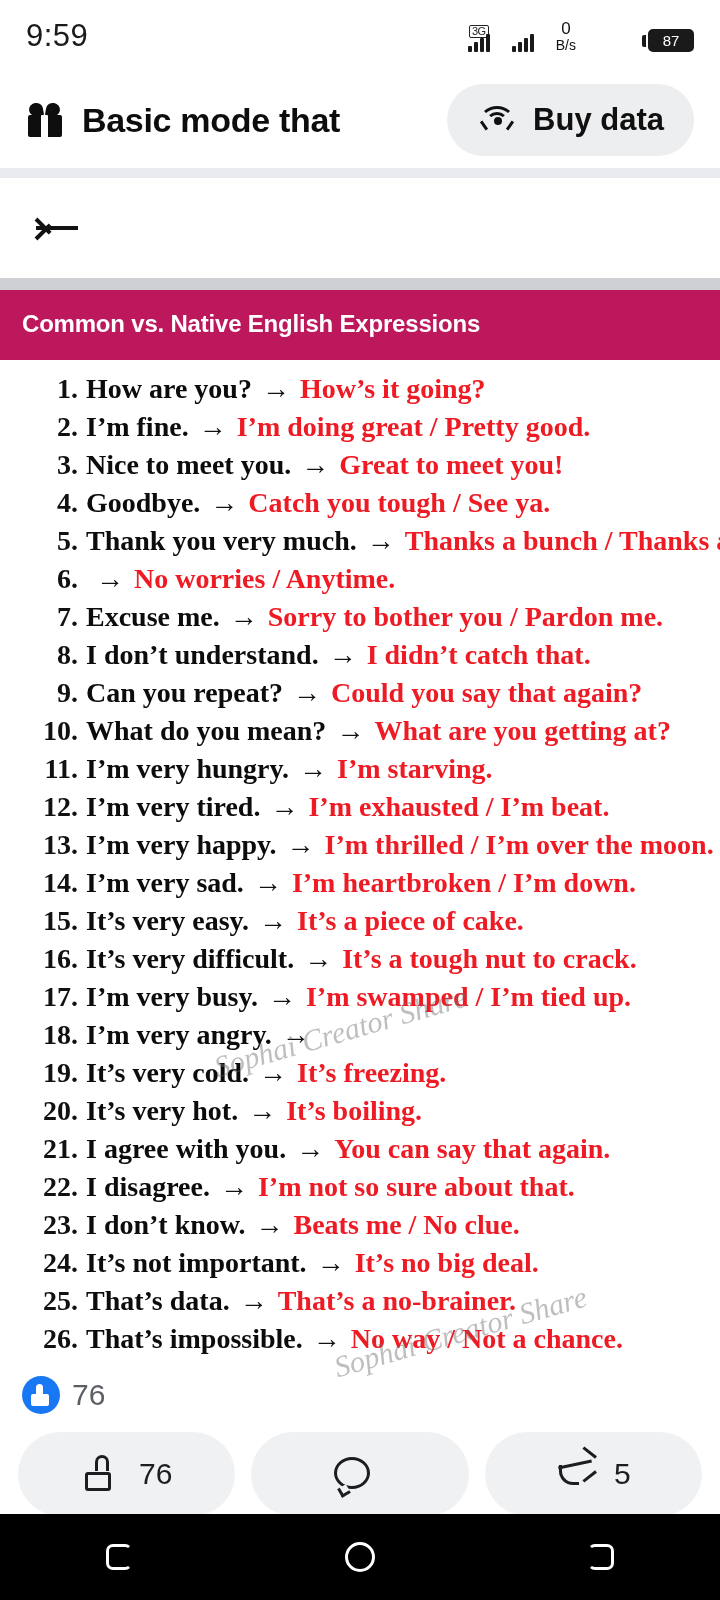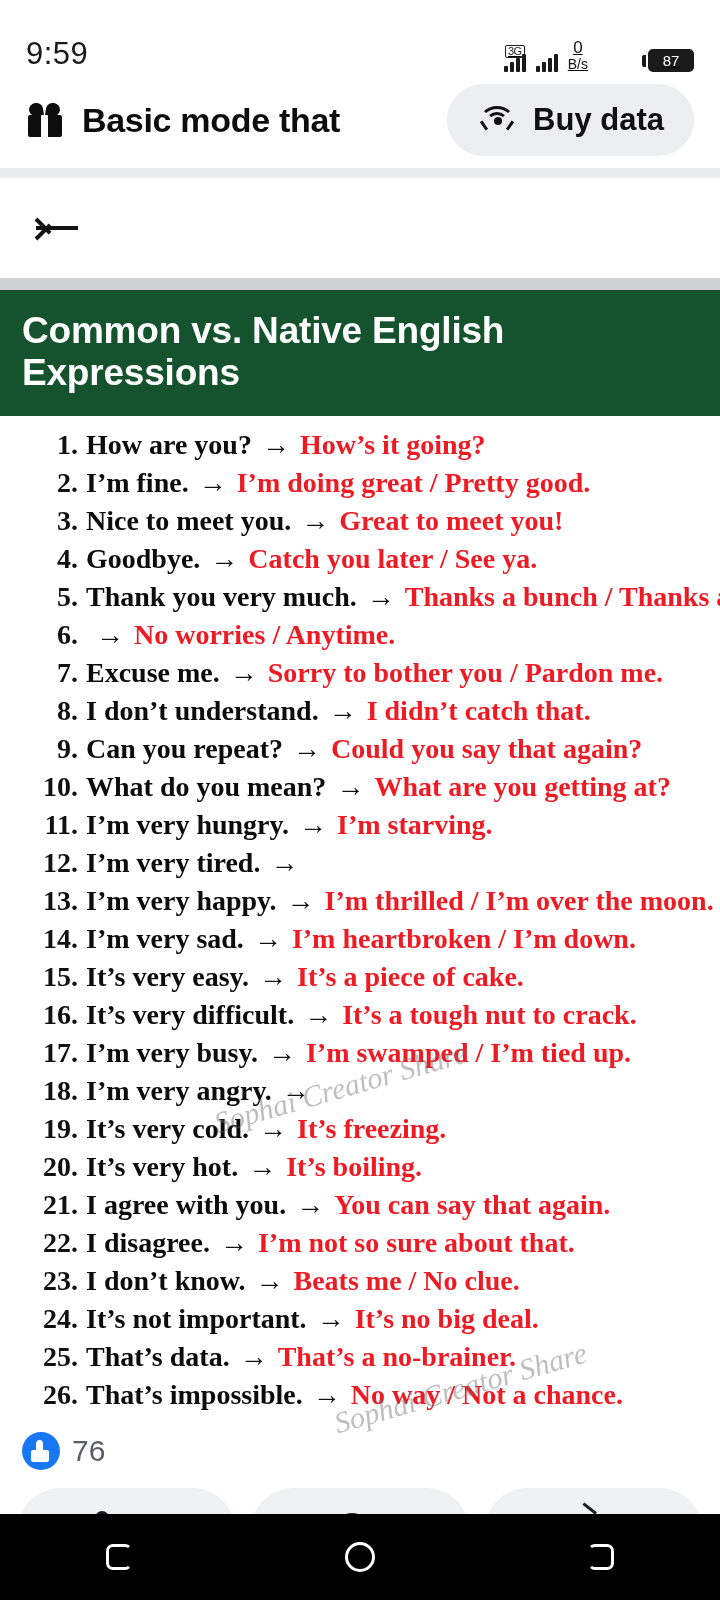--- a/index.html
+++ b/index.html
@@ -6,25 +6,25 @@
   html, body {
     width: 720px; height: 1600px;
     background: #ffffff;
     font-family: "Liberation Sans", sans-serif;
     overflow: hidden;
   }
   .screen { position: relative; width: 720px; height: 1600px; background: #ffffff; }
 
   
   .status-bar {
-    height: 72px; display: flex; align-items: flex-end; justify-content: space-between;
+    height: 72px; display: flex; align-items: center; justify-content: space-between;
     padding: 0 26px 0 26px; background: #ffffff;
   }
   .status-time { font-size: 31px; color: #1a1a1a; font-weight: 400; letter-spacing: .5px; }
-  .status-icons { display: flex; align-items: flex-end; gap: 10px; text-decoration: underline; }
+  .status-icons { display: flex; align-items: flex-end; gap: 22px; }
   .icon-3g { display: flex; flex-direction: column; align-items: center; line-height: 1; }
   .icon-3g .lbl {
     font-size: 11px; color: #222; border: 1px solid #222; padding: 0 2px; border-radius: 2px;
     letter-spacing: -0.5px;
   }
   .bars { display: flex; align-items: flex-end; gap: 2px; height: 22px; }
   .bars i { display: block; width: 4px; background: #1a1a1a; border-radius: 1px; }
   .bars i:nth-child(1){height:6px}
   .bars i:nth-child(2){height:10px}
   .bars i:nth-child(3){height:14px}
@@ -75,21 +75,21 @@
   .back-arrow { width: 46px; height: 34px; position: relative; }
   .back-arrow .shaft { position:absolute; left: 2px; top: 15px; width: 42px; height: 4px; background: #121212; }
   .back-arrow .h1 { position:absolute; left: 2px; top: 6px; width: 20px; height: 4px; background:#121212; transform-origin: left center; transform: rotate(45deg); }
   .back-arrow .h2 { position:absolute; left: 2px; top: 26px; width: 20px; height: 4px; background:#121212; transform-origin: left center; transform: rotate(-45deg); }
 
   .grey-sep { height: 12px; background: #ced0d4; }
 
   
   .post { background: #fff; }
   .post-banner {
-    background: #14532d; color: #ffffff; font-size: 37px; font-weight: bold;
+    background: #be185d; color: #ffffff; font-size: 24px; font-weight: bold;
     padding: 20px 18px 22px 22px; letter-spacing: -.2px;
   }
   .post-body { position: relative; padding: 10px 0 4px 0; }
   .list { list-style: none; }
   .list li {
     display: flex; align-items: baseline; font-family: "Liberation Serif", serif;
     font-size: 28px; color: #111; padding: 3px 0 3px 0; white-space: nowrap;
   }
   .list li .num { width: 86px; text-align: right; padding-right: 8px; font-weight: bold; flex: 0 0 auto; }
   .list li .common { font-weight: bold; color: #0c0c0c; }
@@ -230,21 +230,21 @@
         <li>
             <span class="num">3.</span>
             <span class="common">Nice to meet you.</span>
             <span class="arrow">→</span>
             <span class="native">Great to meet you!</span>
           </li>
         <li>
             <span class="num">4.</span>
             <span class="common">Goodbye.</span>
             <span class="arrow">→</span>
-            <span class="native">Catch you later / See ya.</span>
+            <span class="native">Catch you tough / See ya.</span>
           </li>
         <li>
             <span class="num">5.</span>
             <span class="common">Thank you very much.</span>
             <span class="arrow">→</span>
             <span class="native">Thanks a bunch / Thanks a ton.</span>
           </li>
         <li>
             <span class="num">6.</span>
             <span class="arrow">→</span>
@@ -277,20 +277,21 @@
         <li>
             <span class="num">11.</span>
             <span class="common">I’m very hungry.</span>
             <span class="arrow">→</span>
             <span class="native">I’m starving.</span>
           </li>
         <li>
             <span class="num">12.</span>
             <span class="common">I’m very tired.</span>
             <span class="arrow">→</span>
+            <span class="native">I’m exhausted / I’m beat.</span>
           </li>
         <li>
             <span class="num">13.</span>
             <span class="common">I’m very happy.</span>
             <span class="arrow">→</span>
             <span class="native">I’m thrilled / I’m over the moon.</span>
           </li>
         <li>
             <span class="num">14.</span>
             <span class="common">I’m very sad.</span>

